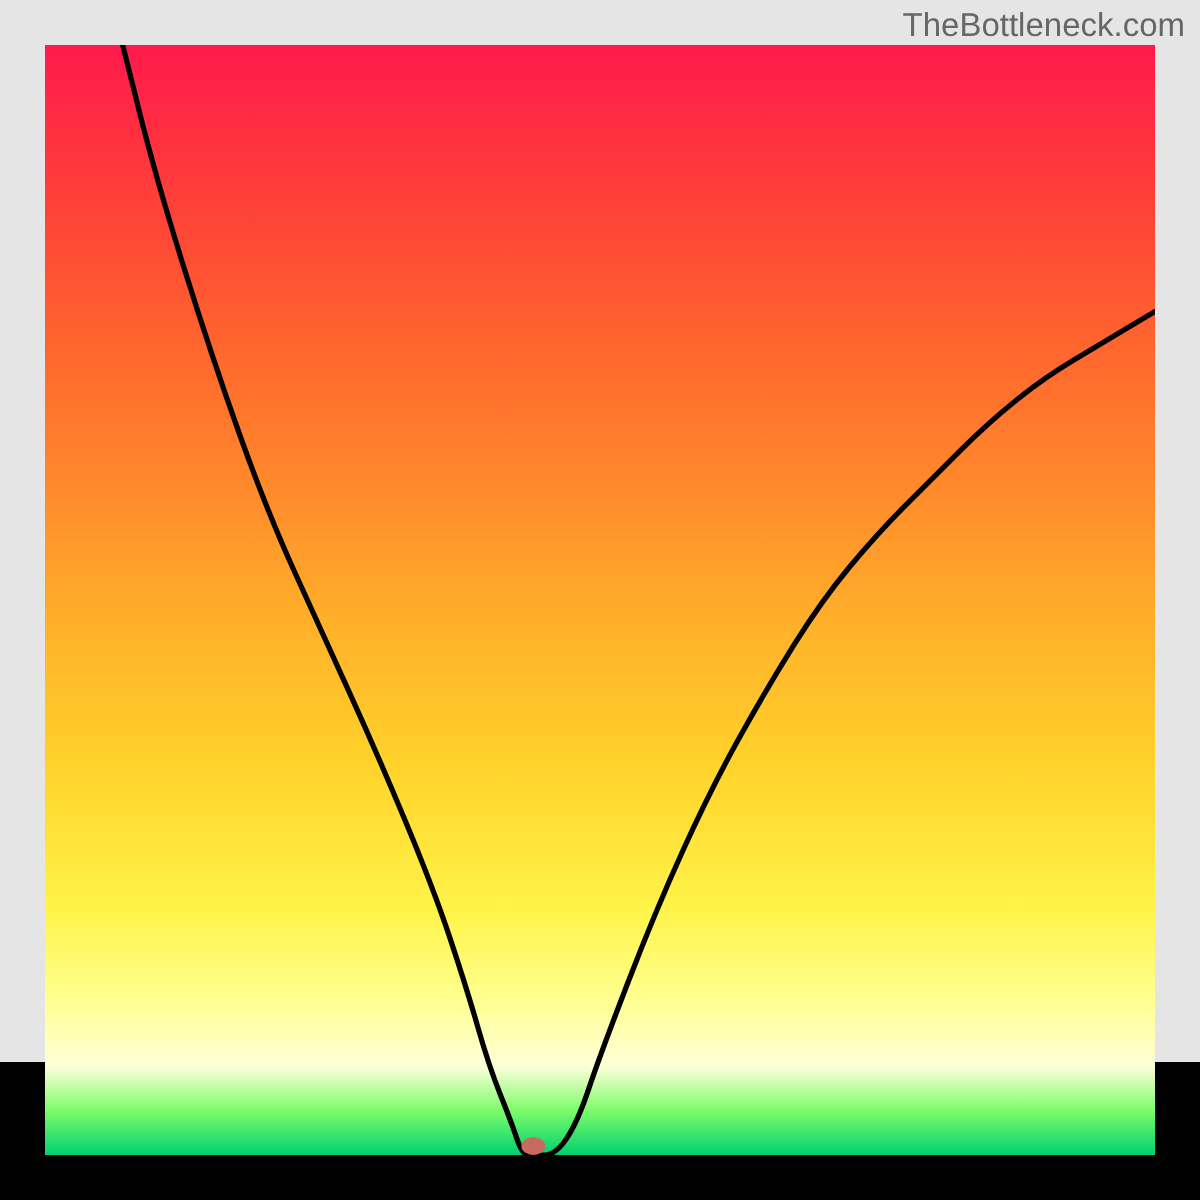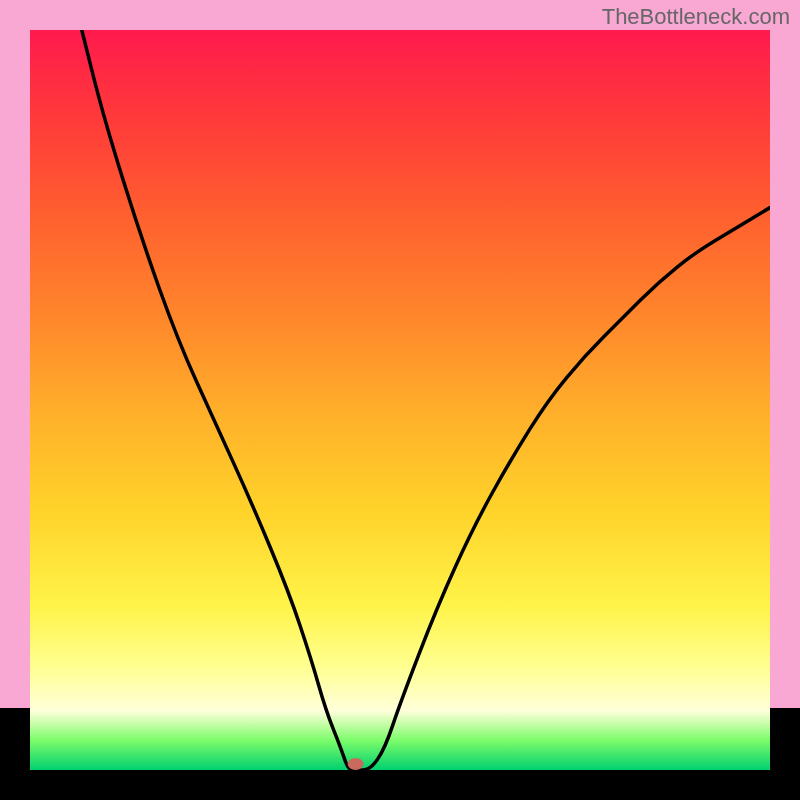--- a/index.html
+++ b/index.html
@@ -11,21 +11,21 @@
     font-family: Arial, sans-serif;
     position: relative;
     overflow: hidden;
   }
   .frame {
     position: absolute;
     top: 0;
     left: 0;
     width: 800px;
     height: 708px;
-    background: #f9a8d4;
+    background: #e5e5e5;
   }
   .watermark {
     position: absolute;
     top: 4px;
     right: 10px;
     color: #666;
     font-size: 22px;
     font-weight: 500;
     z-index: 10;
   }

